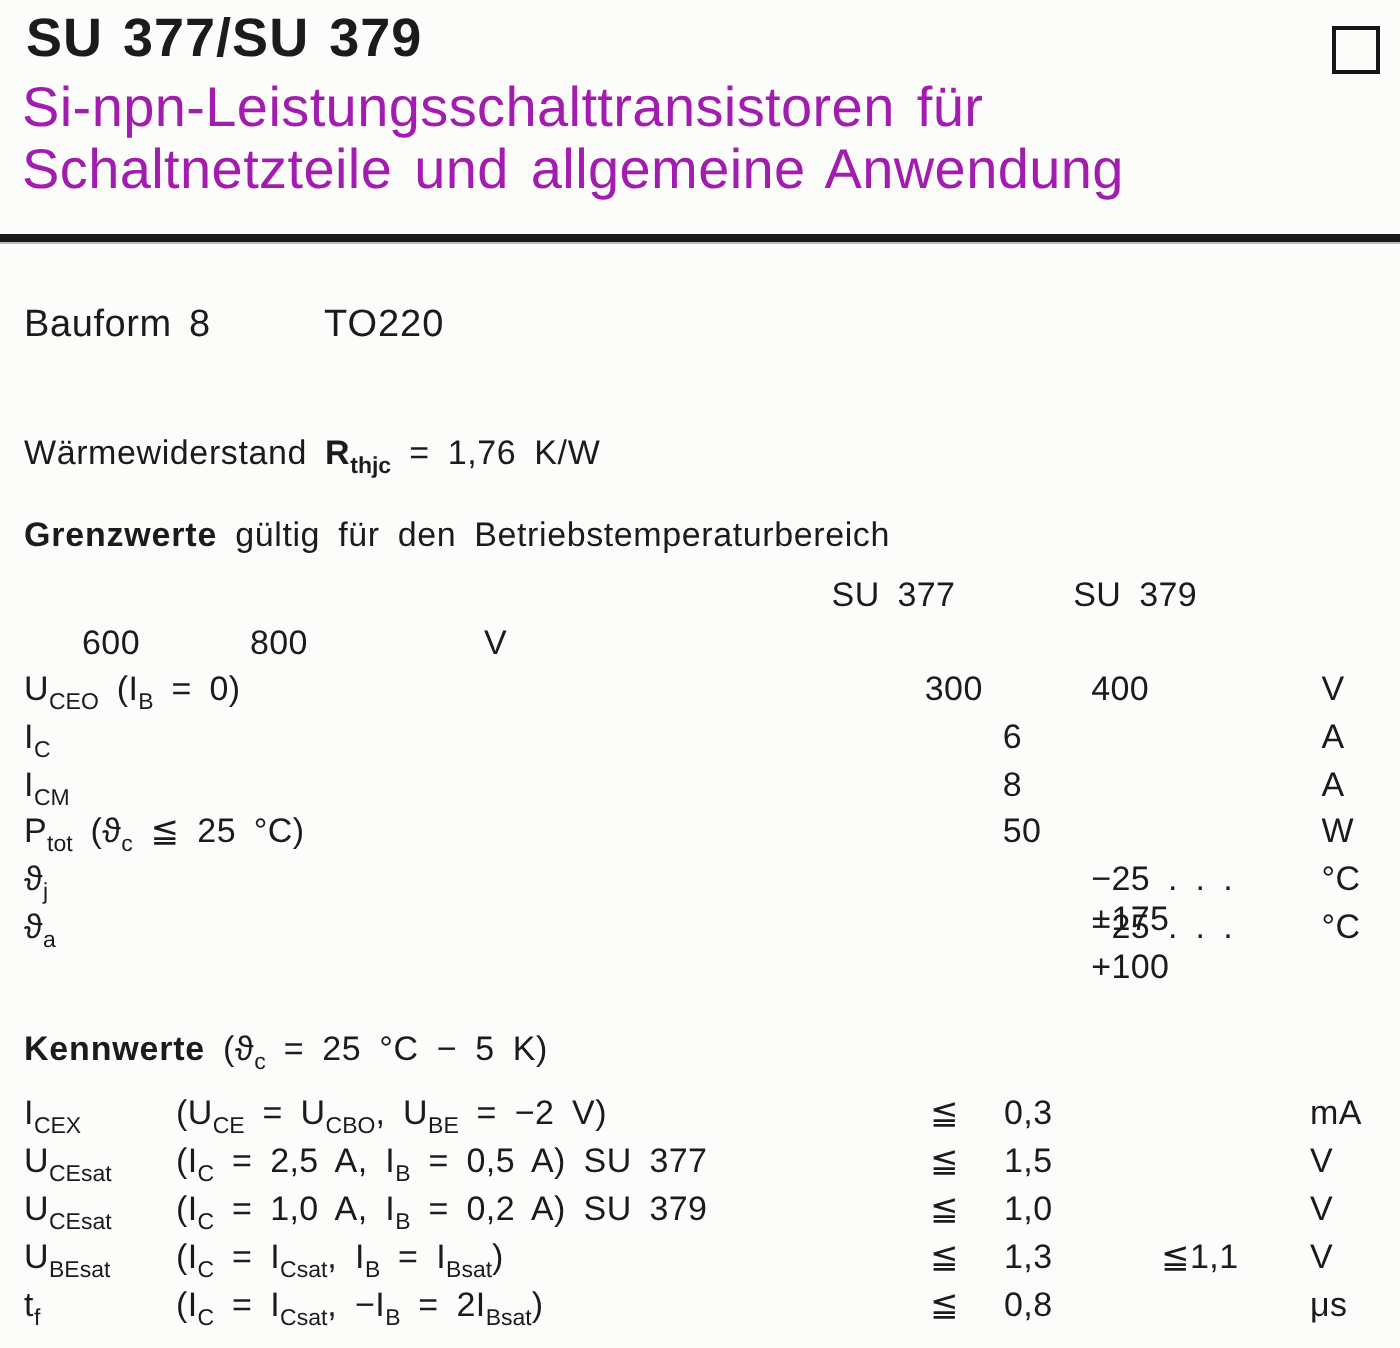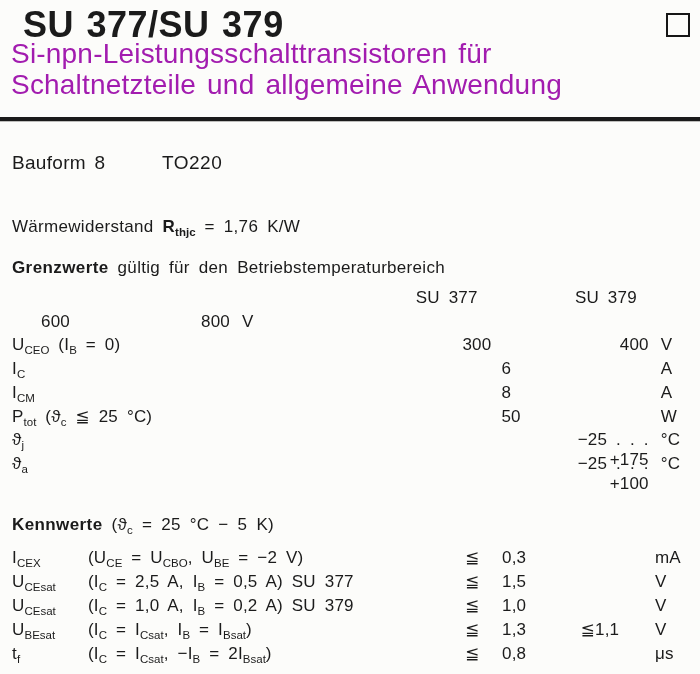--- a/index.html
+++ b/index.html
@@ -8,23 +8,22 @@
     width:700px;height:674px;
     margin:0 auto;
     background:#fcfcfa;
     color:#1b1b1b;
     font-family:"Liberation Sans","DejaVu Sans",sans-serif;
     overflow:hidden;
   }
   
   .doc-title{
     position:absolute;left:13px;top:4px;
-    font-size:36px;font-weight:bold;letter-spacing:.5px;
+    font-size:27px;font-weight:bold;letter-spacing:.5px;
     word-spacing:2px;
-    margin-left:10px;
   }
   .corner-box{
     position:absolute;left:666px;top:13px;
     width:20px;height:20px;
     border:2.5px solid #161616;
     background:transparent;
   }
   .subtitle{
     position:absolute;left:11px;top:38px;
     font-size:28px;font-weight:400;line-height:31px;
@@ -59,21 +58,21 @@
   .tbl{position:absolute;left:0;width:700px;font-size:17px;letter-spacing:.2px;word-spacing:4px;}
   #gw-table{top:288px;}
   #kw-table{top:547px;}
   .gw-row,.kw-row,.gw-head{display:flex;align-items:baseline;height:23.7px;}
   .kw-row{height:24px;}
   sub{font-size:11.5px;line-height:0;letter-spacing:0;}
   
   .c-label{width:418px;padding-left:12px;box-sizing:content-box;}
   .c-377{width:70px;text-align:right;}
   .c-mid{width:45px;padding-left:10px;}
-  .c-379{width:105px;text-align:right;}
+  .c-379{width:105px;}
   .c-unit{width:40px;padding-left:12px;}
   .gw-head .c-377{padding-right:6px;}
   .gw-head .c-379{padding-right:13px;}
   
   .k-sym{width:76px;padding-left:12px;}
   .k-cond{width:372px;}
   .k-le1{width:25px;padding-left:5px;}
   .k-v1{width:38px;padding-left:12px;}
   .k-le2{width:55px;text-align:right;}
   .k-v2{width:45px;text-align:left;}

